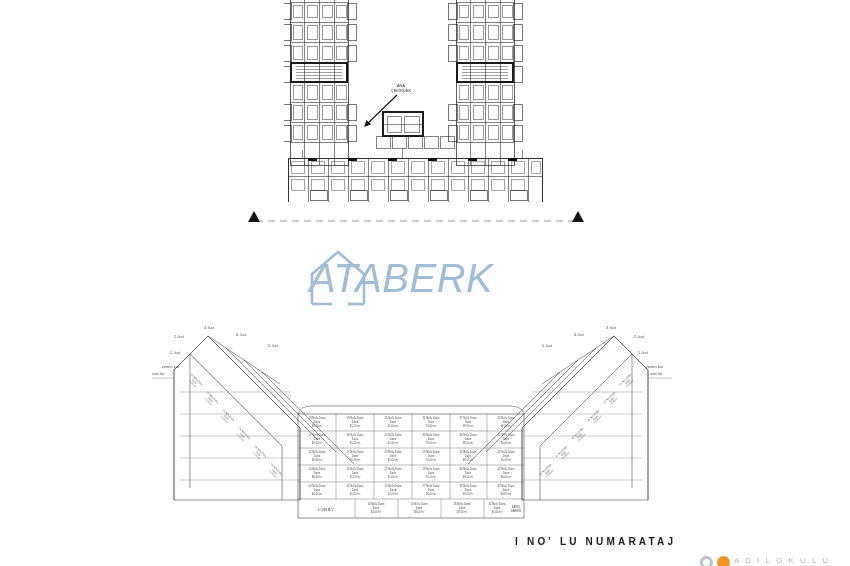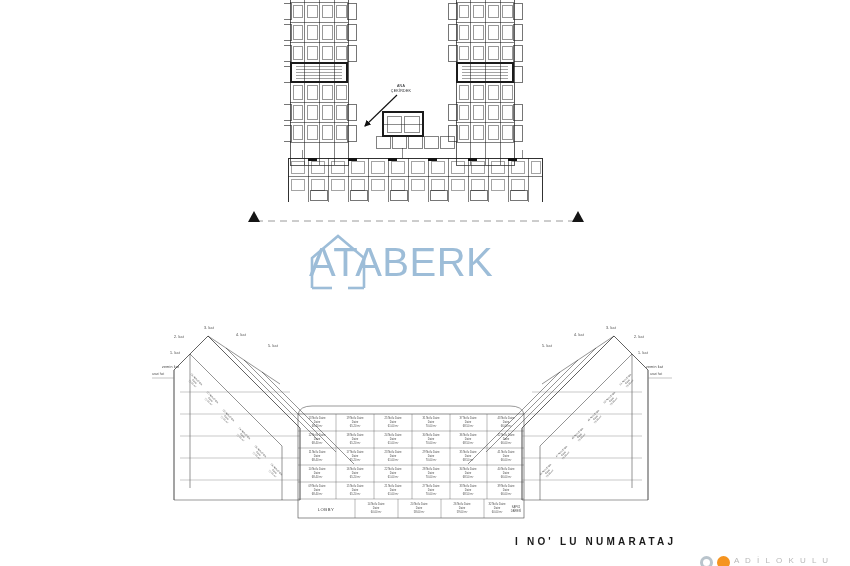--- a/index.html
+++ b/index.html
@@ -39,22 +39,22 @@
   
   #section-line {
     position: absolute;
     left: 248px; top: 210px;
     width: 336px; height: 14px;
   }
 
   
   #logo {
     position: absolute;
-    left: 302px; top: 228px;
-    width: 138px; height: 62px;
+    left: 302px; top: 244px;
+    width: 138px; height: 62px; font-style: italic;
   }
   #logo .logo-text {
     position: absolute;
     left: 7px; top: 12px;
     font-size: 40px;
     letter-spacing: 0.5px;
     color: #9dbdd8;
     font-family: "Liberation Sans", sans-serif;
     font-weight: 400;
   }

